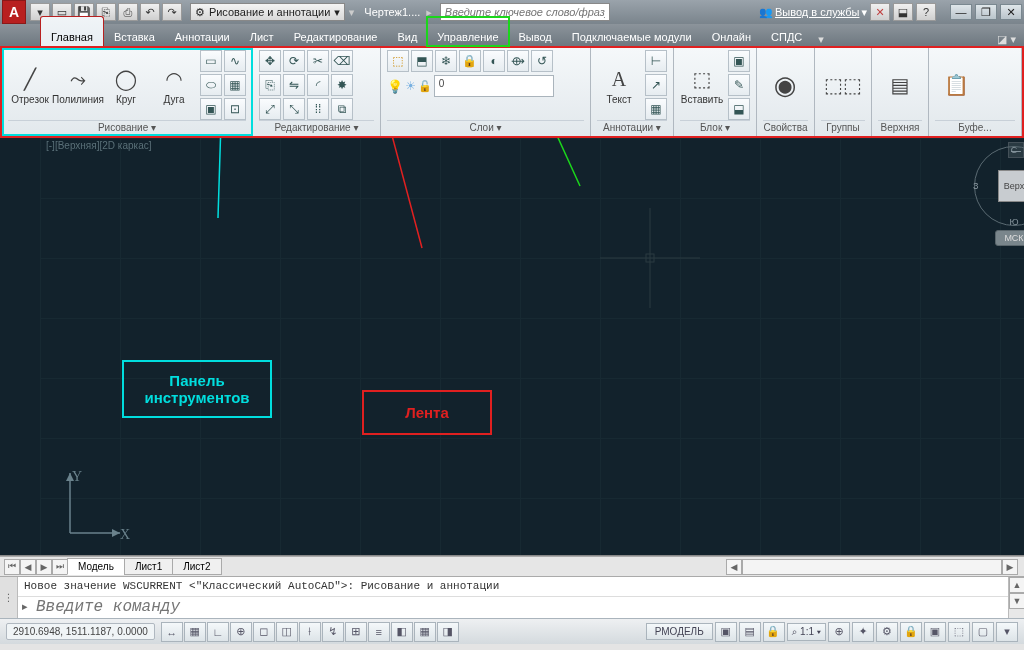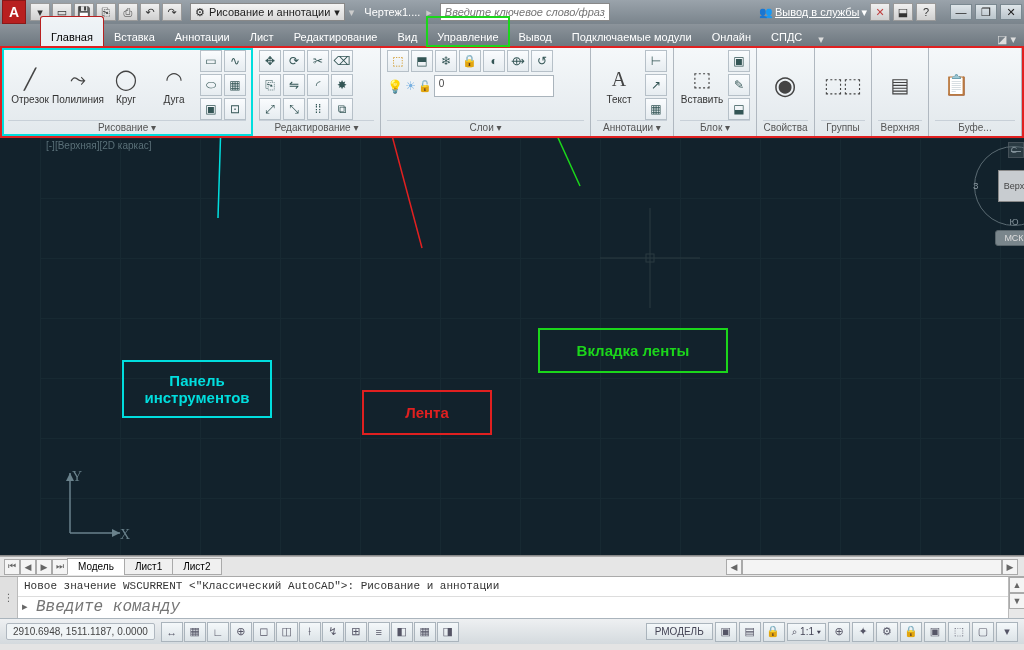--- a/index.html
+++ b/index.html
@@ -322,21 +322,20 @@
     <div class="navbar">
       <div class="nav-ic">⊛</div>
       <div class="nav-ic">✋</div>
       <div class="nav-ic">🔍</div>
       <div class="nav-ic">⟲</div>
       <div class="nav-ic">▸</div>
     </div>
 
     <div class="callout-box callout-tools">Панель инструментов</div>
     <div class="callout-box callout-ribbon">Лента</div>
-    <div class="callout-box callout-tab">Вкладка ленты</div>
     <svg class="arrows">
       <defs>
         <marker id="ah-cyan" markerWidth="8" markerHeight="8" refX="6" refY="3" orient="auto">
             <path d="M0,0 L7,3 L0,6 Z" fill="#00dede"></path>
           </marker>
         <marker id="ah-red" markerWidth="8" markerHeight="8" refX="6" refY="3" orient="auto">
             <path d="M0,0 L7,3 L0,6 Z" fill="#e02020"></path>
           </marker>
         <marker id="ah-green" markerWidth="8" markerHeight="8" refX="6" refY="3" orient="auto">
             <path d="M0,0 L7,3 L0,6 Z" fill="#1bd61b"></path>

